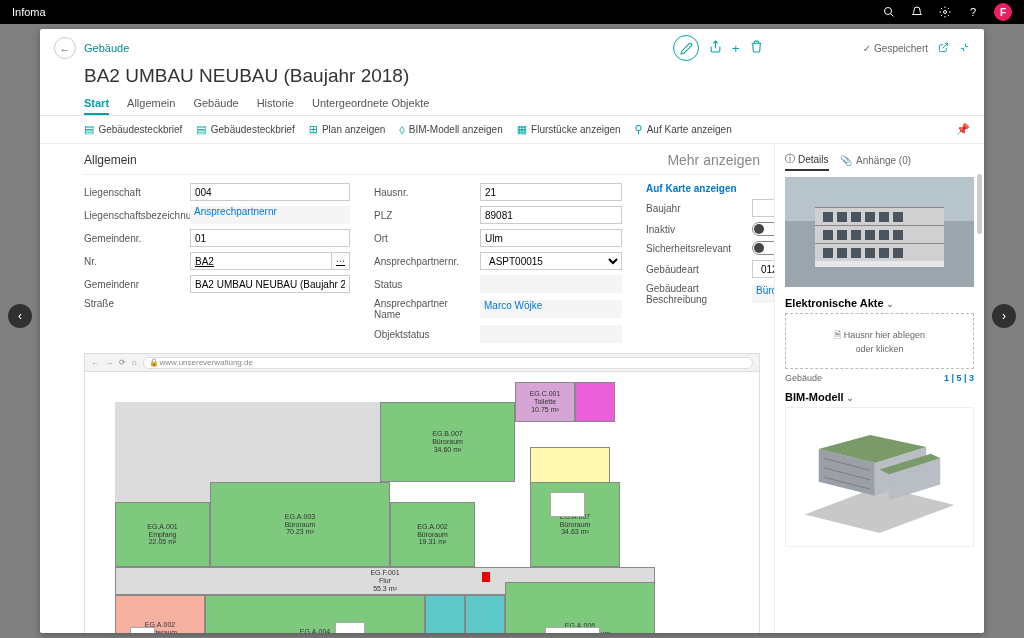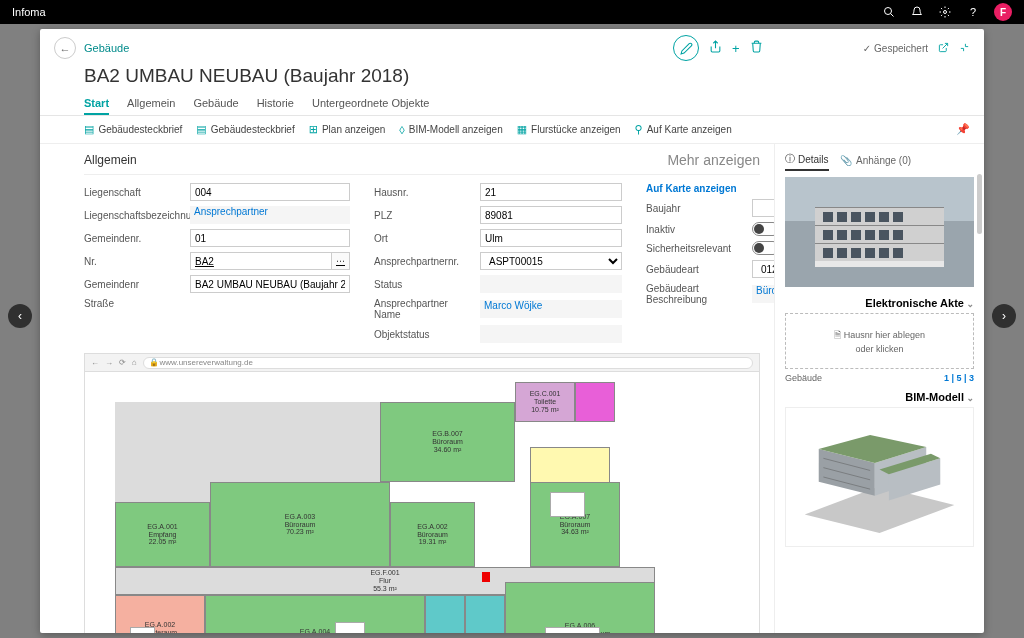--- a/index.html
+++ b/index.html
@@ -73,21 +73,21 @@
   .side-tab-icon { font-size: 10px; }
 
   .photo { width: 100%; height: 110px; background: linear-gradient(to bottom, #b8c4cc 0%, #b8c4cc 40%, #9aa5ad 40%, #9aa5ad 100%); position: relative; margin-bottom: 10px; }
   .building { position: absolute; left: 30px; top: 30px; right: 30px; bottom: 20px; background: #e8e8e8; }
   .building-floor { position: absolute; left: 0; right: 0; height: 18px; background: #d0d0d0; border-top: 1px solid #888; }
   .building .f1 { top: 0; }
   .building .f2 { top: 18px; }
   .building .f3 { top: 36px; }
   .win { position: absolute; width: 10px; height: 10px; background: #4a5560; top: 4px; }
 
-  .side-section-title { font-size: 11px; font-weight: 600; margin: 6px 0 4px 0; cursor: pointer; text-align: right; }
+  .side-section-title { font-size: 11px; font-weight: 600; margin: 6px 0 4px 0; cursor: pointer; }
   .side-section-title::after { content: ' ⌄'; font-size: 9px; color: #888; }
   .dropzone { border: 1px dashed #bbb; padding: 14px 6px; text-align: center; font-size: 9px; color: #666; margin-bottom: 4px; }
   .side-footer { display: flex; justify-content: space-between; font-size: 9px; color: #666; margin-bottom: 8px; }
   .side-footer .nums { color: #0078d4; font-weight: 600; }
 
   .bim { width: 100%; height: 140px; background: #fff; position: relative; border: 1px solid #eee; }
 </style>
 </head>
 <body>
 
@@ -207,21 +207,21 @@
         </div>
 
         <div class="form-grid">
           <div class="form-col">
             <div class="form-row">
                 <span class="form-label">Liegenschaft</span>
                 <input class="form-input" value="004" style="">
               </div>
             <div class="form-row">
                 <span class="form-label">Liegenschaftsbezeichnung</span>
-                <span class="form-input ro form-link">Ansprechpartner</span>
+                <span class="form-input ro form-link">Ansprechpartnernr</span>
               </div>
             <div class="form-row">
                 <span class="form-label">Gemeindenr.</span>
                 <input class="form-input" value="01" style="">
               </div>
             <div class="form-row">
                 <span class="form-label">Nr.</span>
                 <div class="form-input-lookup">
                   <input value="BA2" style="">
                   <span class="lookup-btn">⋯</span>

